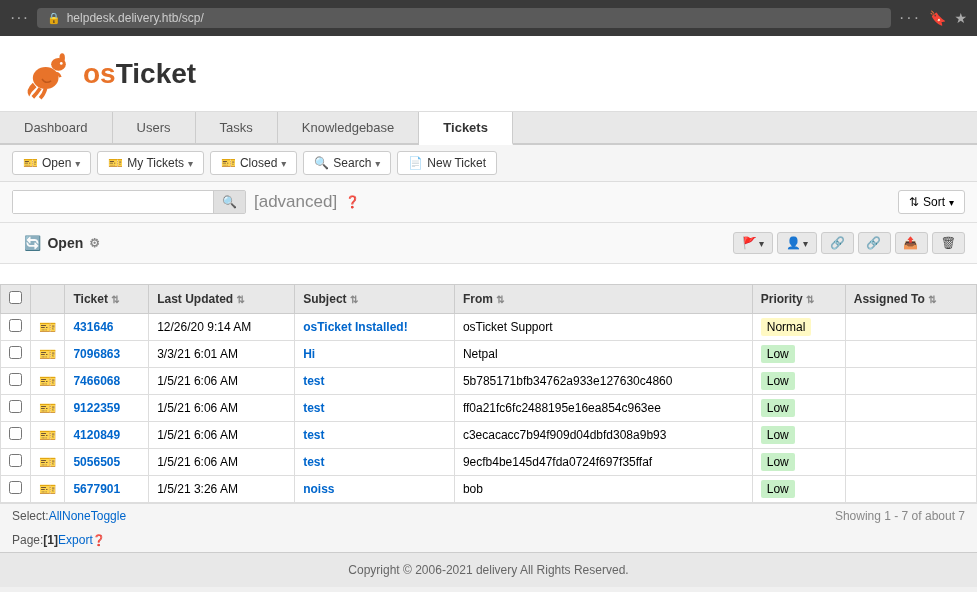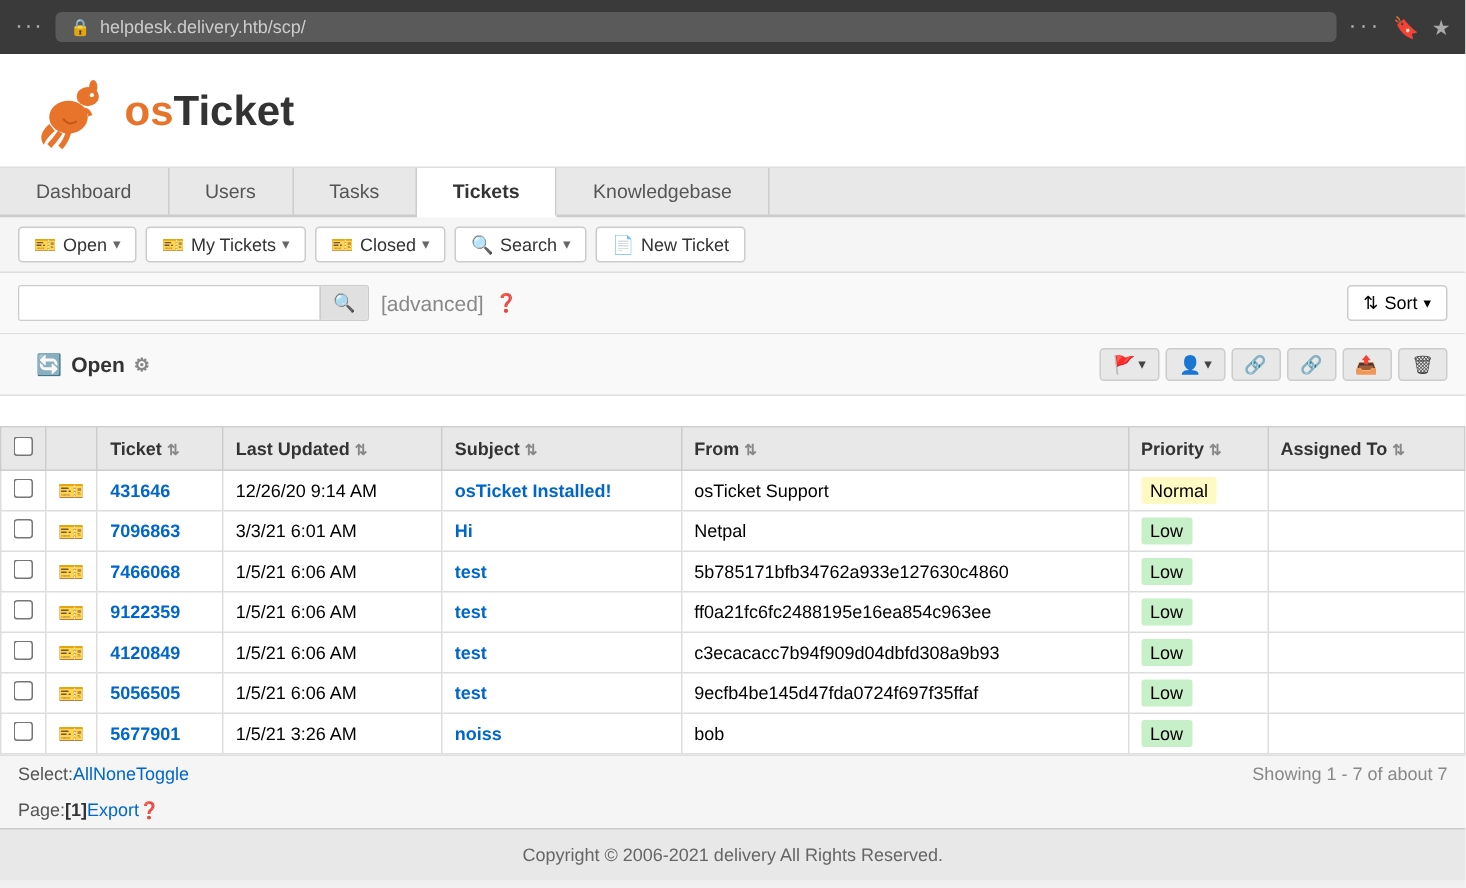--- a/index.html
+++ b/index.html
@@ -108,21 +108,21 @@
       font-size: 12px;
     }
     .search-btn {
       background: #e0e0e0;
       border: none;
       border-left: 1px solid #ccc;
       padding: 4px 8px;
       cursor: pointer;
       font-size: 12px;
     }
-    .advanced-link { color: #888; font-size: 14px; text-decoration: none; }
+    .advanced-link { color: #888; font-size: 17px; text-decoration: none; }
     .sort-btn {
       margin-left: auto;
       background: #fff;
       border: 1px solid #ccc;
       border-radius: 3px;
       padding: 4px 10px;
       cursor: pointer;
       font-size: 12px;
       display: flex;
       align-items: center;
@@ -263,22 +263,22 @@
     <div style="font-size:28px;font-weight:bold;color:#333;">
       <span style="color:#e8732a;">os</span>Ticket
     </div>
   </div>
 </div>
 
 <div class="nav-tabs">
   <div class="nav-tab">Dashboard</div>
   <div class="nav-tab">Users</div>
   <div class="nav-tab">Tasks</div>
+  <div class="nav-tab">Knowledgebase</div>
   <div class="nav-tab active">Tickets</div>
-  <div class="nav-tab">Knowledgebase</div>
 </div>
 
 <div class="toolbar">
   <button class="toolbar-btn">
     <span>🎫</span>
     <span>Open</span>
     <span class="arrow">▾</span>
   </button>
   <button class="toolbar-btn">
     <span>🎫</span>

